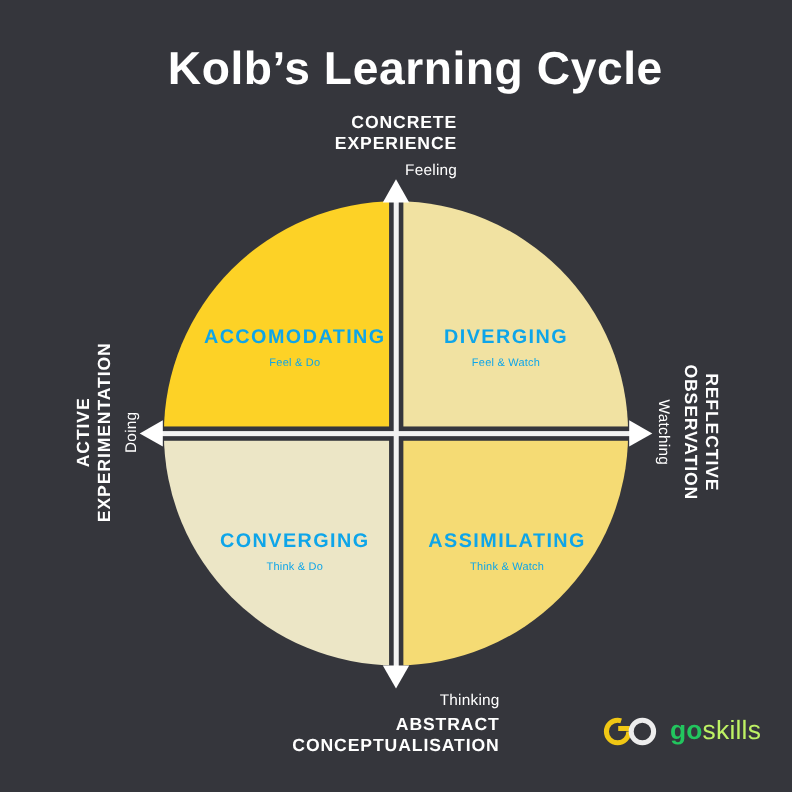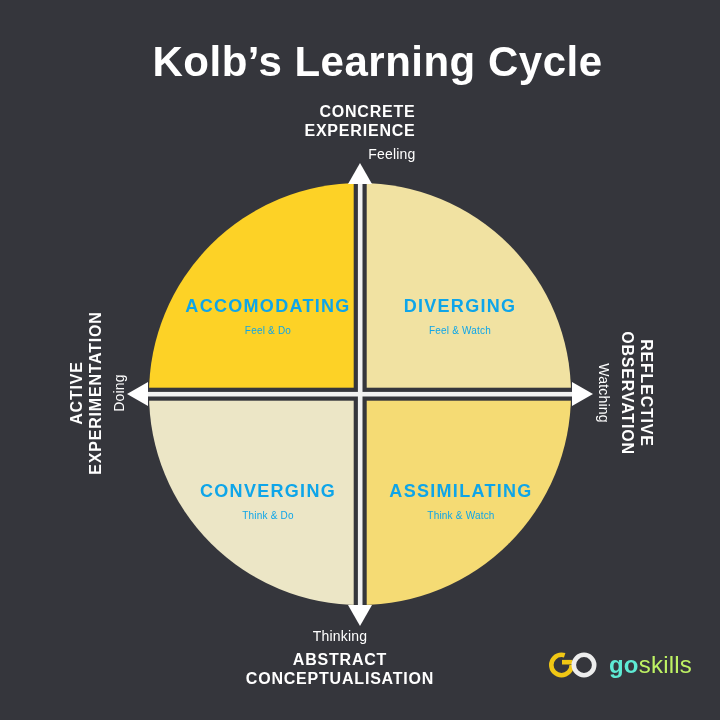--- a/index.html
+++ b/index.html
@@ -41,21 +41,21 @@
     letter-spacing: 0.8px;
     line-height: 19px;
   }
   .axis-label .axis-sub {
     font-size: 14px;
     font-weight: normal;
     letter-spacing: 0.2px;
     margin-top: 6px;
   }
   .axis-top    { left: 360px; top: 102px; transform: translateX(-50%); text-align: right; }
-  .axis-bottom { left: 340px; top: 628px; transform: translateX(-50%); }
+  .axis-bottom { left: 360px; top: 628px; transform: translateX(-50%); text-align: right; }
   .axis-bottom .axis-sub { margin: 0 0 6px 0; }
   .axis-left   { left: 97px;  top: 393px; transform: translate(-50%,-50%) rotate(-90deg); }
   .axis-right  { left: 626px; top: 393px; transform: translate(-50%,-50%) rotate(90deg); }
   .quadrant-label {
     position: absolute;
     transform: translate(-50%,-50%);
     text-align: center;
     color: #0ea5e9;
     white-space: nowrap;
   }
@@ -80,21 +80,21 @@
     display: flex;
     align-items: center;
   }
   .logo svg { display: block; }
   .logo-text {
     margin-left: 11px;
     font-size: 24px;
     line-height: 38px;
     letter-spacing: 0.2px;
   }
-  .logo-go { color: #5eead4; font-weight: bold; }
+  .logo-go { color: #22c55e; font-weight: bold; }
   .logo-skills { color: #bef264; font-weight: 500; }
 </style>
 </head>
 <body>
 
 <div class="stage">
 
   <svg class="diagram" width="720" height="720" viewBox="0 0 720 720">
 
     <rect x="0" y="0" width="720" height="720" fill="#35363C"></rect>

